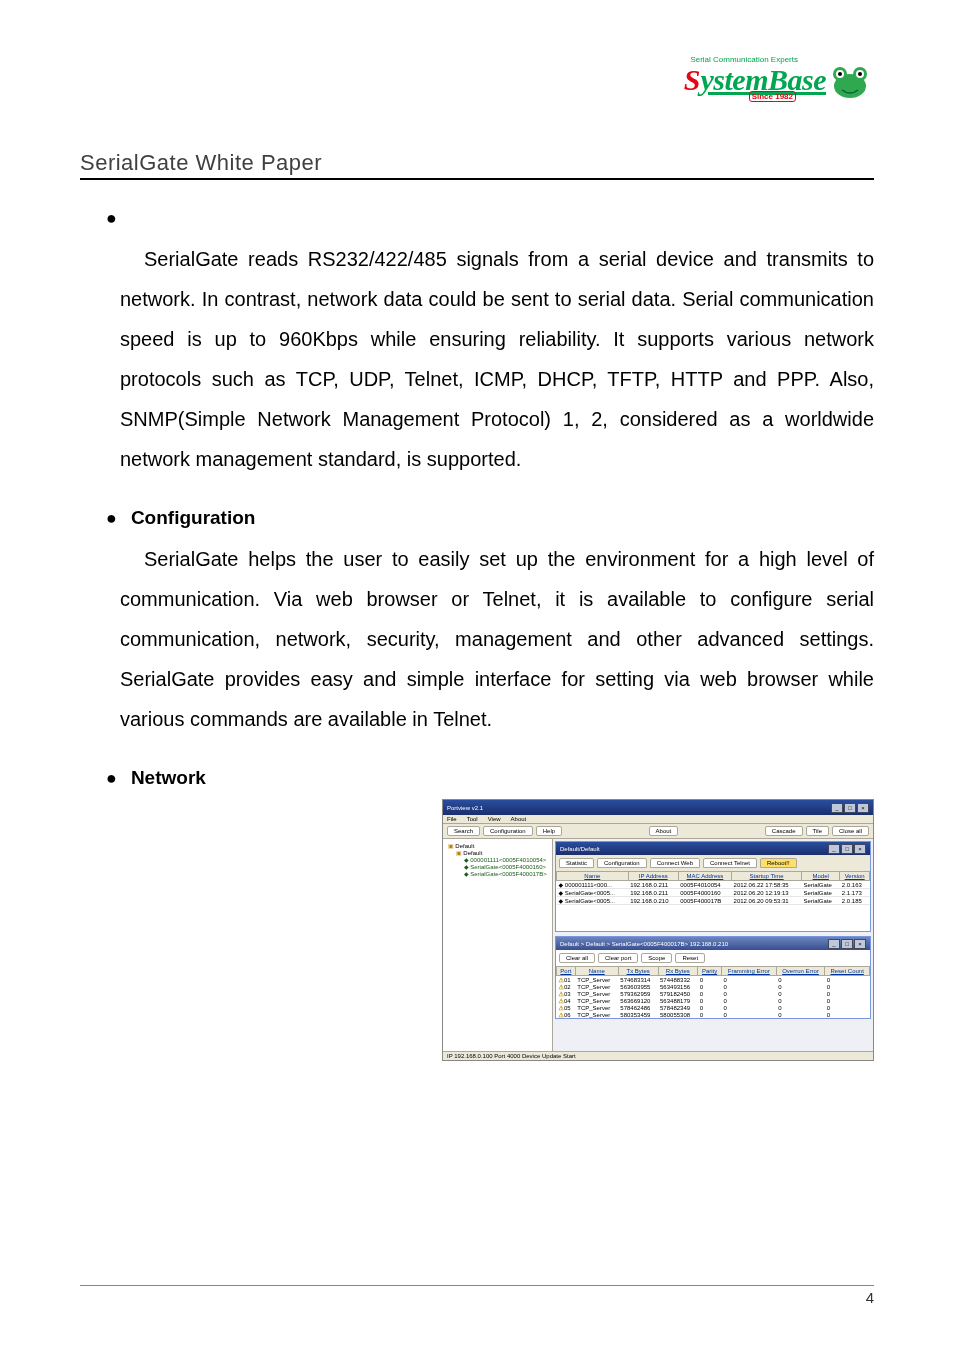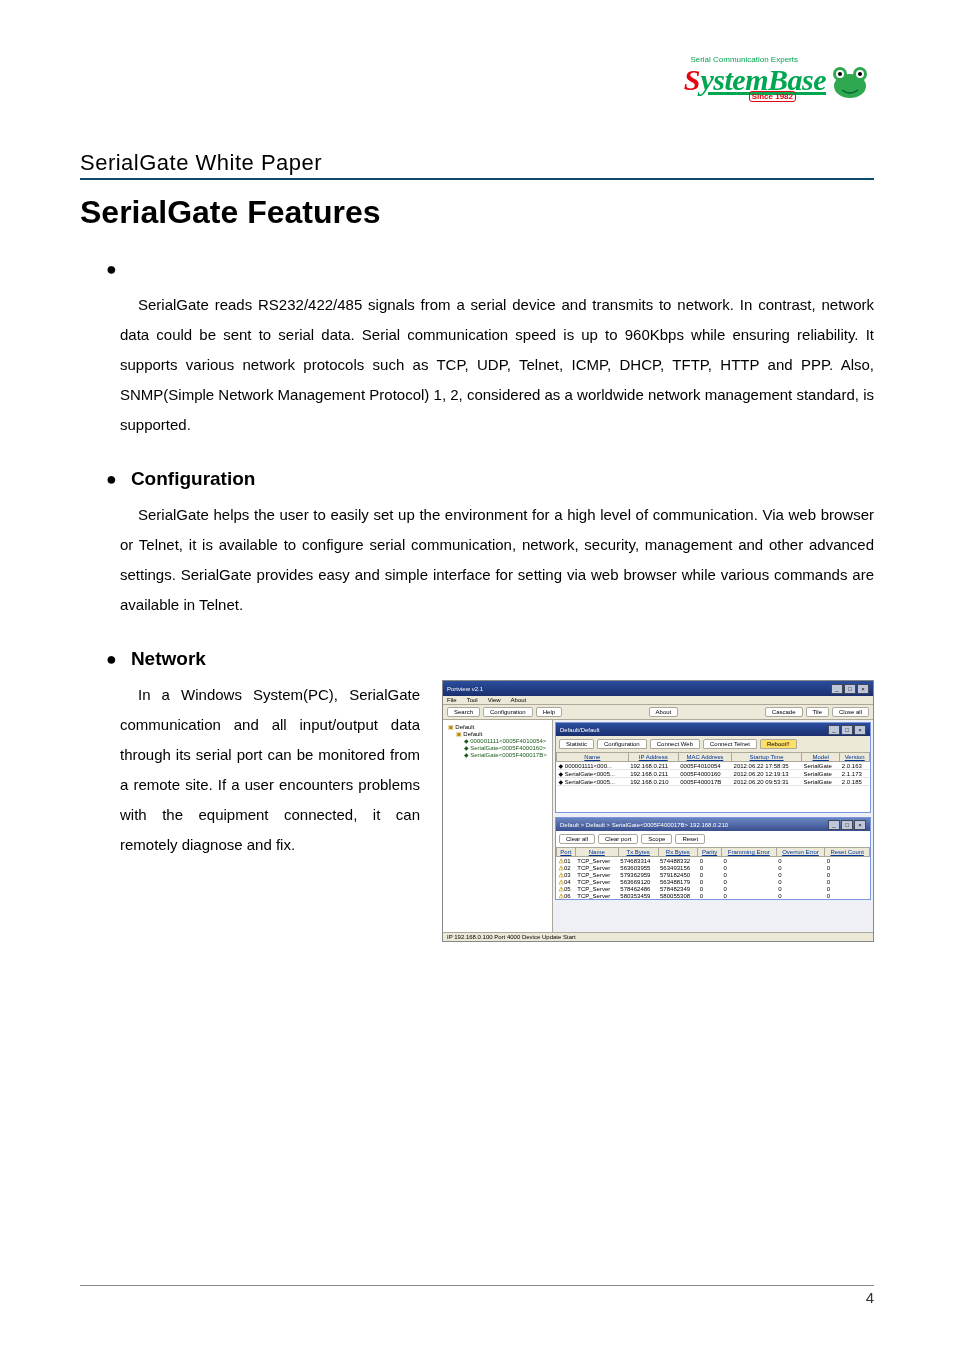--- a/index.html
+++ b/index.html
@@ -6,27 +6,27 @@
   .page{width:954px;height:1350px;position:relative;box-sizing:border-box;padding:60px 80px 40px 80px;}
   .logo{position:absolute;top:60px;right:80px;display:flex;align-items:center;}
   .logo-text{font-family:"Times New Roman",serif;font-style:italic;font-weight:bold;font-size:30px;margin-left:20px;}
   .logo-text .sys-a{color:#e30613;}
   .logo-text .sys-rest{color:#00a650;letter-spacing:-0.5px;}
   .logo-text .sys-rest .u{text-decoration:underline;}
   .logo-sub{font-size:8px;color:#00a650;position:absolute;top:-8px;right:28px;white-space:nowrap;}
   .logo-since{font-size:8px;color:#e30613;font-weight:bold;border:1px solid #e30613;border-radius:3px;padding:0 2px;position:absolute;right:30px;top:28px;}
   .frog{width:48px;height:40px;position:relative;}
   .frog svg{width:48px;height:40px;}
-  .subtitle{font-size:22px;color:#000000;margin-top:90px;border-bottom:2px solid #0c4a6e;padding-bottom:2px;letter-spacing:0.5px;}
+  .subtitle{font-size:22px;color:#404040;margin-top:90px;border-bottom:2px solid #000000;padding-bottom:2px;letter-spacing:0.5px;}
   .h1{font-size:32px;font-weight:bold;margin-top:14px;}
   .section{margin-top:28px;padding-left:40px;}
   .bullet-row{display:flex;align-items:center;gap:14px;margin-left:-14px;}
   .bullet{font-size:18px;}
   .h2{font-size:19px;font-weight:bold;}
-  .para{font-size:15px;line-height:2.0;margin-top:10px;text-align:justify;text-indent:1.2em;}
+  .para{font-size:20px;line-height:2.0;margin-top:10px;text-align:justify;text-indent:1.2em;}
   .pv-row{display:flex;gap:22px;align-items:flex-start;}
   .pv-text{flex:0 0 300px;}
   .pv-text .para{text-align:justify;}
   .pv-shot{flex:1;margin-top:10px;border:1px solid #888;background:#eef0f5;font-size:6px;}
   .titlebar{background:linear-gradient(#2a4e9e,#1a2e6e);color:#fff;padding:2px 4px;display:flex;justify-content:space-between;align-items:center;height:11px;}
   .wbtns{display:flex;gap:1px;}
   .wbtn{width:10px;height:8px;background:#c0c8d8;border:1px solid #404860;display:flex;align-items:center;justify-content:center;font-size:6px;line-height:1;color:#000;}
   .menubar{background:#ece9d8;border-bottom:1px solid #aca899;padding:1px 4px;display:flex;gap:10px;}
   .toolbar{background:#ece9d8;border-bottom:1px solid #aca899;padding:2px 4px;display:flex;gap:4px;justify-content:space-between;}
   .tbgroup{display:flex;gap:3px;}
@@ -76,21 +76,20 @@
         <circle cx="14" cy="14" r="4" fill="#fff"></circle>
           <circle cx="34" cy="14" r="4" fill="#fff"></circle>
         <circle cx="14" cy="14" r="2" fill="#000"></circle>
           <circle cx="34" cy="14" r="2" fill="#000"></circle>
         <path d="M16 30 Q24 36 32 30" stroke="#063" stroke-width="1.5" fill="none"></path>
       </svg>
     </div>
   </div>
 
   <div class="subtitle">SerialGate White Paper</div>
-  <div class="h1">SerialGate Features</div>
 
   <div class="section">
     <div class="bullet-row">
       <span class="bullet">●</span>
     </div>
     <div class="para">SerialGate reads RS232/422/485 signals from a serial device and transmits to network. In contrast, network data could be sent to serial data. Serial communication speed is up to 960Kbps while ensuring reliability. It supports various network protocols such as TCP, UDP, Telnet, ICMP, DHCP, TFTP, HTTP and PPP. Also, SNMP(Simple Network Management Protocol) 1, 2, considered as a worldwide network management standard, is supported.</div>
   </div>
 
   <div class="section">
     <div class="bullet-row">
@@ -100,21 +99,20 @@
     <div class="para">SerialGate helps the user to easily set up the environment for a high level of communication. Via web browser or Telnet, it is available to configure serial communication, network, security, management and other advanced settings. SerialGate provides easy and simple interface for setting via web browser while various commands are available in Telnet.</div>
   </div>
 
   <div class="section">
     <div class="bullet-row">
       <span class="bullet">●</span>
       <span class="h2">Network</span>
     </div>
     <div class="pv-row">
       <div class="pv-text">
-        <div class="para">In a Windows System(PC), SerialGate communication and all input/output data through its serial port can be monitored from a remote site. If a user encounters problems with the equipment connected, it can remotely diagnose and fix.</div>
       </div>
 
       <div class="pv-shot">
         <div class="titlebar">
           <span>Portview v2.1</span>
           <span class="wbtns">
             <span class="wbtn">_</span>
             <span class="wbtn">□</span>
             <span class="wbtn">×</span>
           </span>

